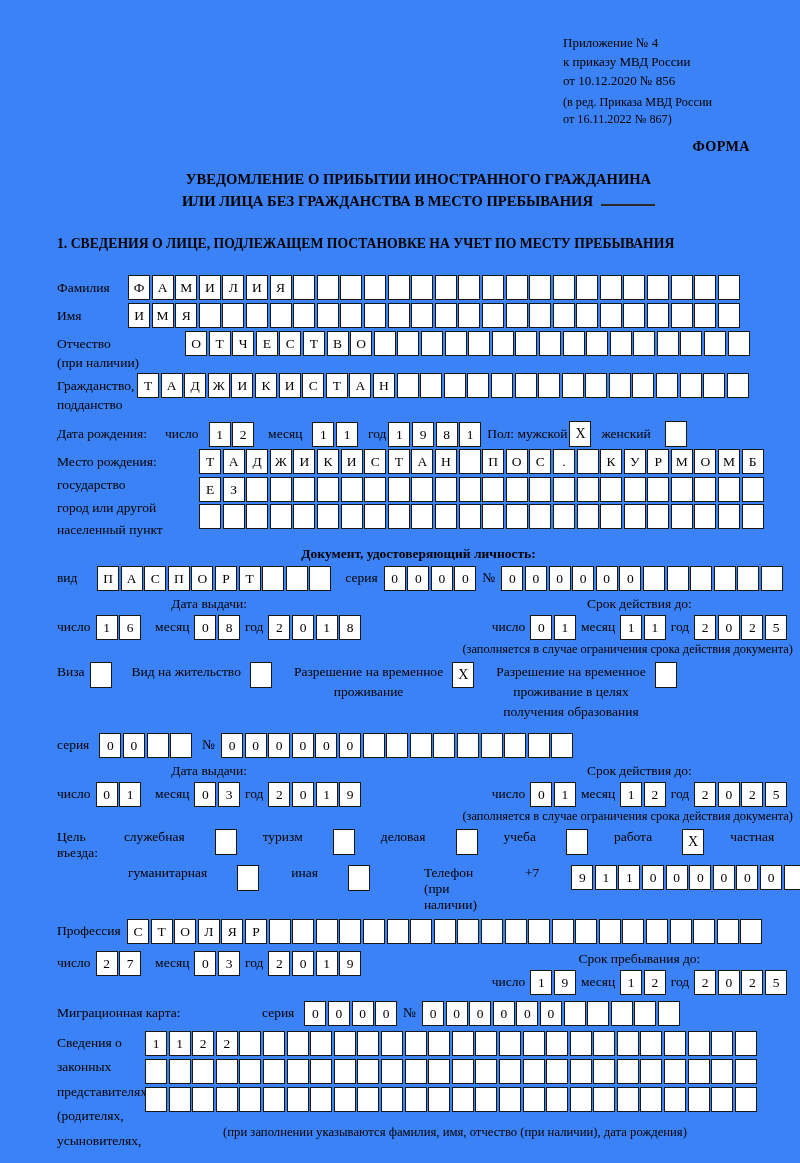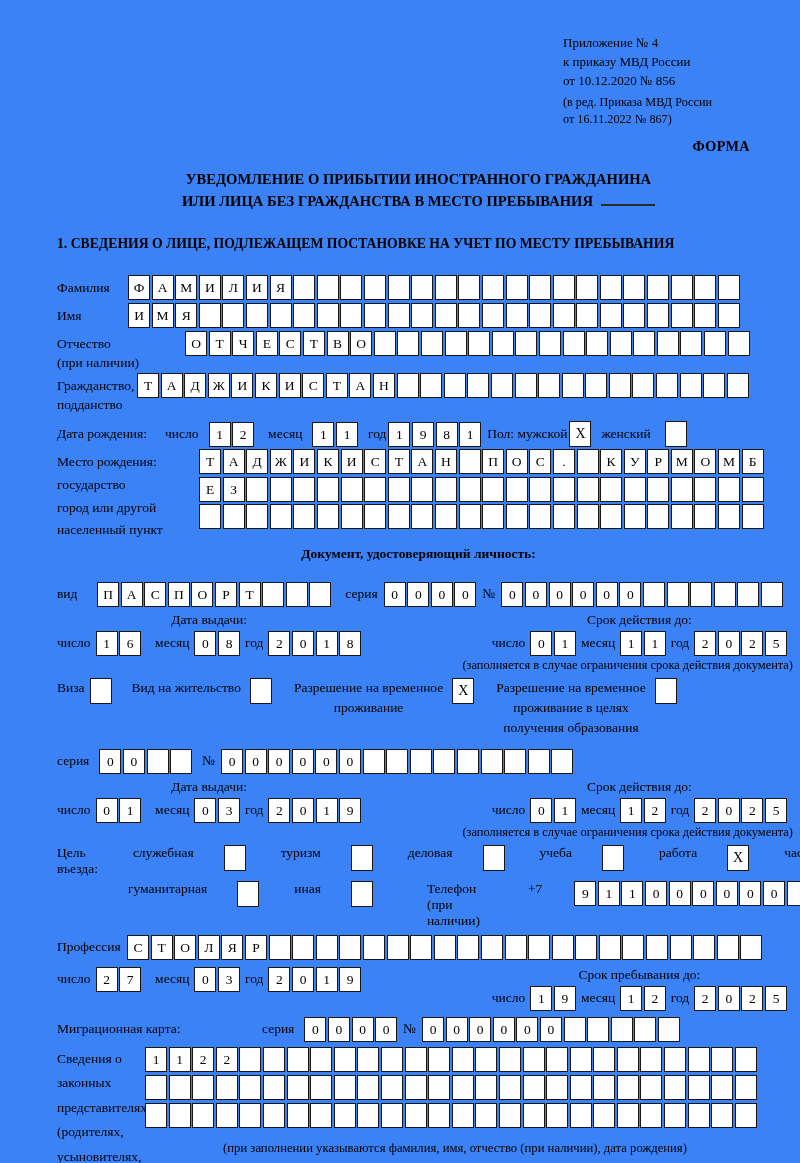--- a/index.html
+++ b/index.html
@@ -20,38 +20,38 @@
   .ml2{margin-left:2px}.ml6{margin-left:6px}.ml10{margin-left:10px}.ml14{margin-left:14px}
   .cells{display:flex;gap:1.6px;flex:none;}
   .cell{box-sizing:content-box;width:20px;height:23px;border:1.6px solid #171717;text-align:center;line-height:23px;font-size:13.5px;flex:none;background:#fff;}
   .chk{box-sizing:content-box;width:20px;height:24px;border:1.6px solid #171717;text-align:center;line-height:24px;font-size:14px;flex:none;background:#fff;}
   .two-line{line-height:19px;}
 
   .bp{display:flex;align-items:flex-start;margin-bottom:4px;gap:32px;}
   .bp-lbl{width:110px;flex:none;line-height:22.6px;padding-top:2px;}
   .bp-rows{display:flex;flex-direction:column;gap:2.4px;}
 
-  .doc-head{text-align:center;font-weight:bold;margin:3px 0 20px 0;}
+  .doc-head{text-align:center;font-weight:bold;margin:3px 0 4px 0;}
 
   .dates{display:flex;justify-content:space-between;margin-top:5px;width:730px;}
   .dg-head{text-align:center;margin-bottom:3px;}
   .dg-line{display:flex;align-items:center;}
   .dg-line .dl{margin:0 5px;}
   .dg-line .dl.first{margin-left:0;}
   .note-r{text-align:right;font-size:12.4px;margin:2px 0 5px 0;width:736px;}
 
   .intro{line-height:1.65;margin-top:2px;}
   .opts{display:flex;align-items:flex-start;margin:4px 0 10px 0;}
   .opt{display:flex;align-items:flex-start;justify-content:flex-end;}
   .opt-lbl{text-align:center;line-height:1.5;}
   .opt .chk{margin-left:9px;margin-top:0;}
 
   .purpose{display:flex;align-items:flex-start;margin-bottom:4px;gap:26px;}
   .purpose .chk{margin-left:4px;}
-  .p-gap{margin-left:9px;}
+  .p-gap{}
 
   .reps{display:flex;align-items:flex-start;margin-top:2px;}
   .reps-lbl{width:88px;flex:none;line-height:24.6px;}
   .reps-body{display:flex;flex-direction:column;}
   .reps-rows{display:flex;flex-direction:column;gap:3px;}
   .reps-note{font-size:12.7px;margin-top:13px;text-align:center;width:620px;}
 </style>
 </head>
 <body>
 

